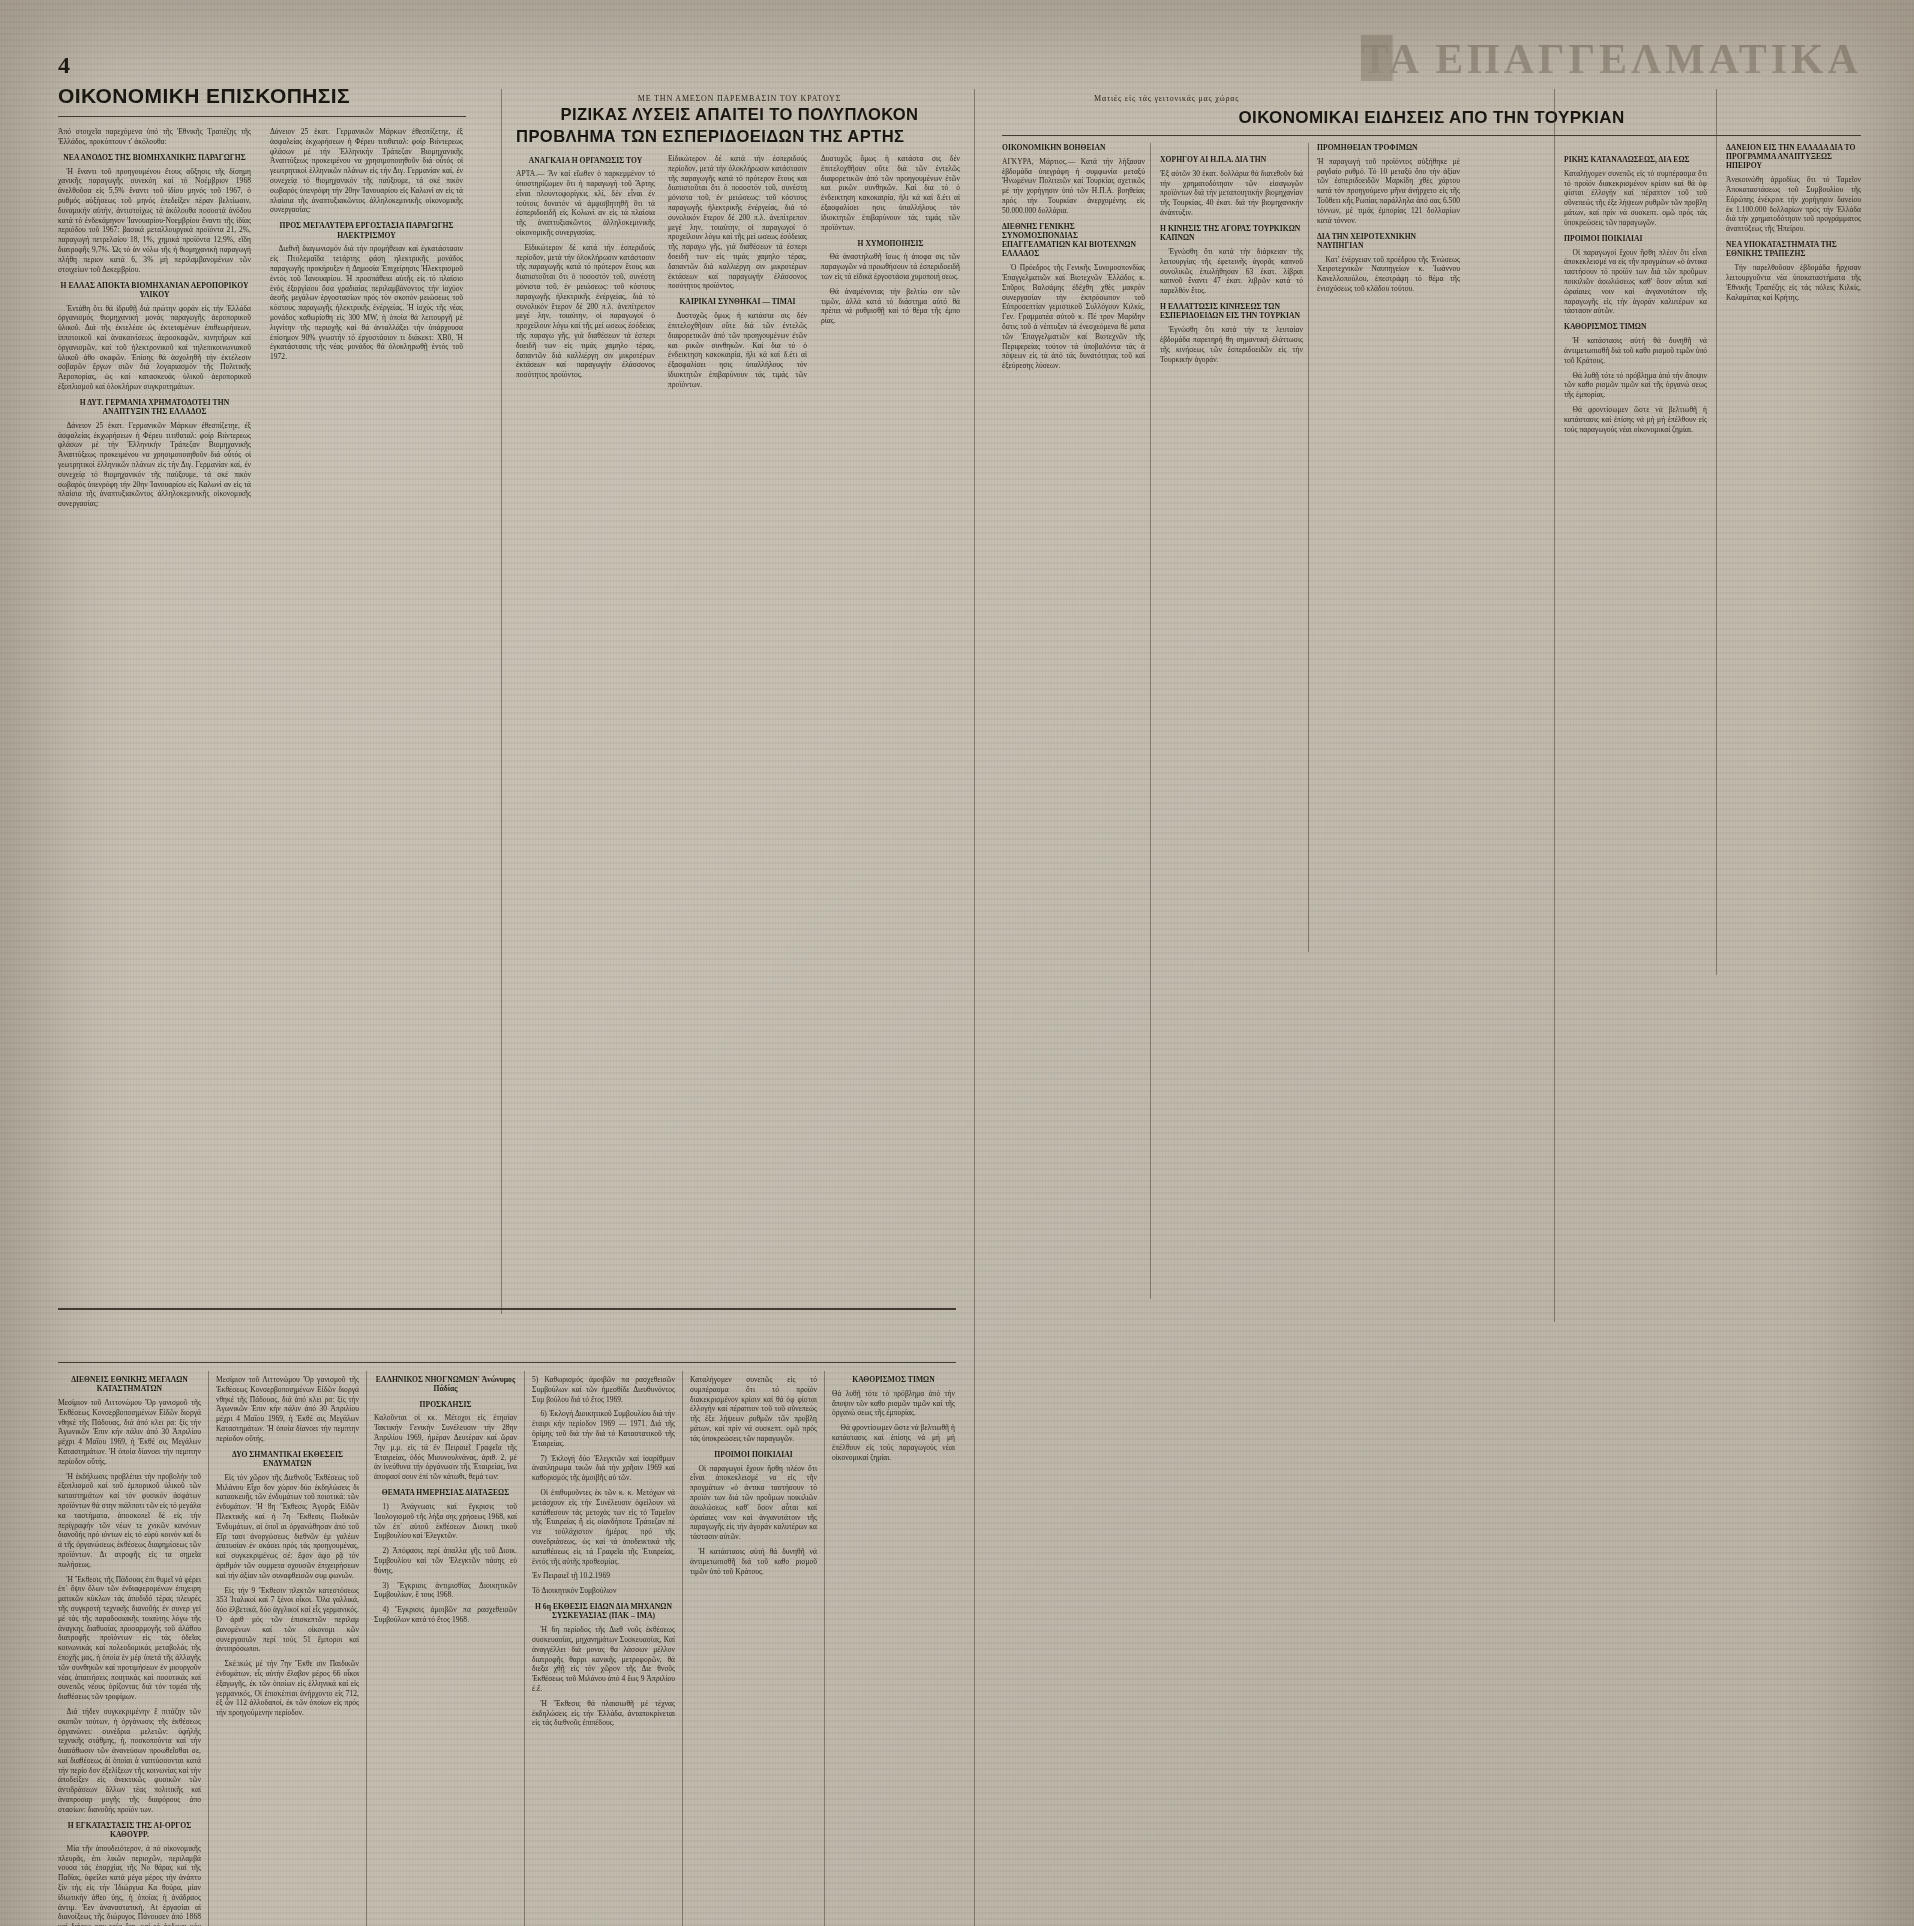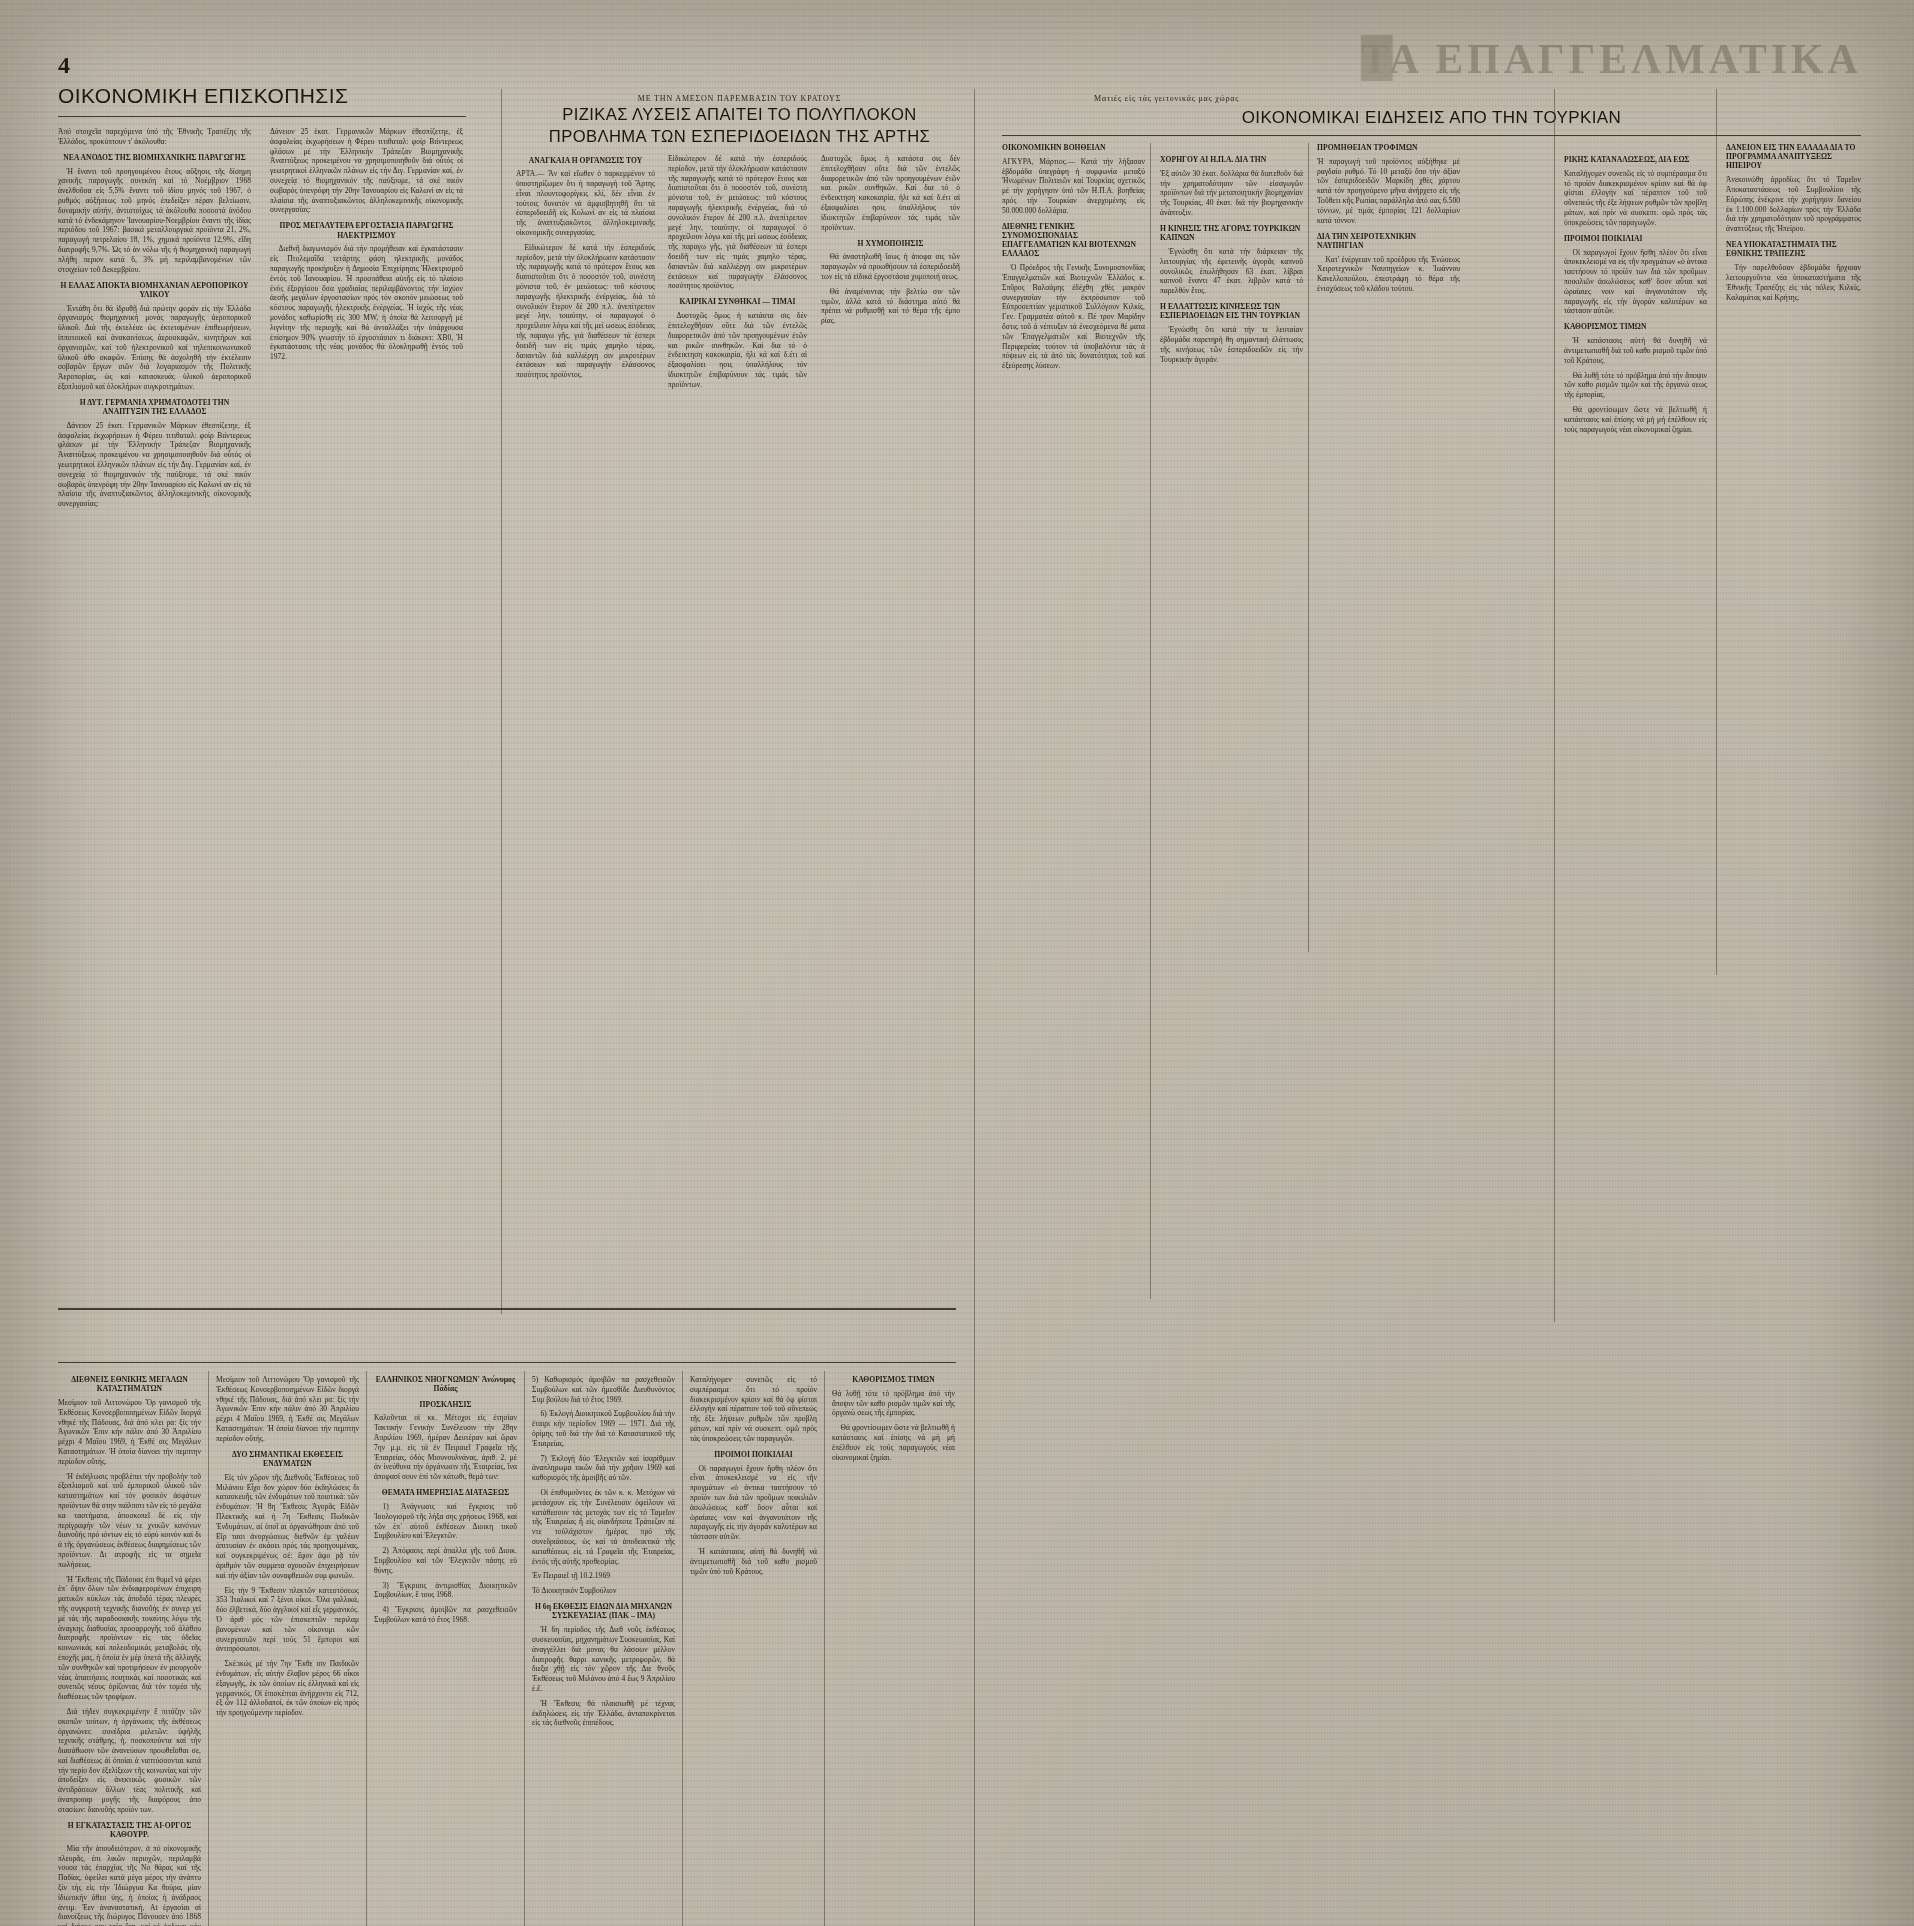--- a/index.html
+++ b/index.html
@@ -67,21 +67,21 @@
     text-align:center;
     font-size:7.6px;
     line-height:9.2px;
     margin:6.2px 0 4.6px 0;
   }
   .sub.left{text-align:left;}
   h1.head{
     position:absolute;
     margin:0;
     font-family:"Liberation Sans",sans-serif;
-    font-weight:normal;
+    font-weight:bold;
     color:#1a1712;
     letter-spacing:0.4px;
     line-height:1.06;
   }
   .kicker{
     position:absolute;
     font-family:Liberation Serif, serif;
     font-size:8px;
     letter-spacing:0.8px;
     color:#2a251d;
@@ -112,21 +112,21 @@
   <div class="grain"></div>
 
   <div class="pagenum">4</div>
   <div class="masthead-ghost">ΤΑ ΕΠΑΓΓΕΛΜΑΤΙΚΑ</div>
 
   <h1 class="head" style="left:58px;top:85px;width:404px;font-size:21px;text-align:left;">ΟΙΚΟΝΟΜΙΚΗ ΕΠΙΣΚΟΠΗΣΙΣ</h1>
   <div class="rule" style="left:58px;top:116px;width:408px;height:1.2px;"></div>
 
   <div class="kicker" style="left:518px;top:94px;width:443px;">ΜΕ ΤΗΝ ΑΜΕΣΟΝ ΠΑΡΕΜΒΑΣΙΝ ΤΟΥ ΚΡΑΤΟΥΣ</div>
   <h1 class="head" style="left:516px;top:106px;width:447px;font-size:16.6px;text-align:center;">ΡΙΖΙΚΑΣ ΛΥΣΕΙΣ ΑΠΑΙΤΕΙ ΤΟ ΠΟΛΥΠΛΟΚΟΝ</h1>
-  <h1 class="head" style="left:516px;top:128px;width:447px;font-size:16.6px;text-align:center;">ΠΡΟΒΛΗΜΑ ΤΩΝ ΕΣΠΕΡΙΔΟΕΙΔΩΝ ΤΗΣ ΑΡΤΗΣ</h1>
+  <h1 class="head" style="left:516px;top:128px;width:447px;font-size:16.6px;">ΠΡΟΒΛΗΜΑ ΤΩΝ ΕΣΠΕΡΙΔΟΕΙΔΩΝ ΤΗΣ ΑΡΤΗΣ</h1>
 
   <div class="kicker" style="left:1002px;top:94px;width:859px;text-align:left;padding-left:92px;">Ματιές εἰς τάς γειτονικάς μας χώρας</div>
   <h1 class="head" style="left:1002px;top:109px;width:859px;font-size:17px;text-align:center;">ΟΙΚΟΝΟΜΙΚΑΙ ΕΙΔΗΣΕΙΣ ΑΠΟ ΤΗΝ ΤΟΥΡΚΙΑΝ</h1>
   <div class="rule" style="left:1002px;top:135px;width:859px;height:1.2px;"></div>
 
   <div class="vrule" style="left:501px;top:89px;height:1225px;"></div>
   <div class="vrule" style="left:974px;top:89px;height:2697px;"></div>
 
   <div class="col" style="left:58px;top:127px;width:193px;">
     <p class="noind">Ἀπό στοιχεῖα παρεχόμενα ὑπό τῆς Ἐθνικῆς Τραπέζης τῆς Ἑλλάδος, προκύπτουν τ' ἀκόλουθα:</p>

